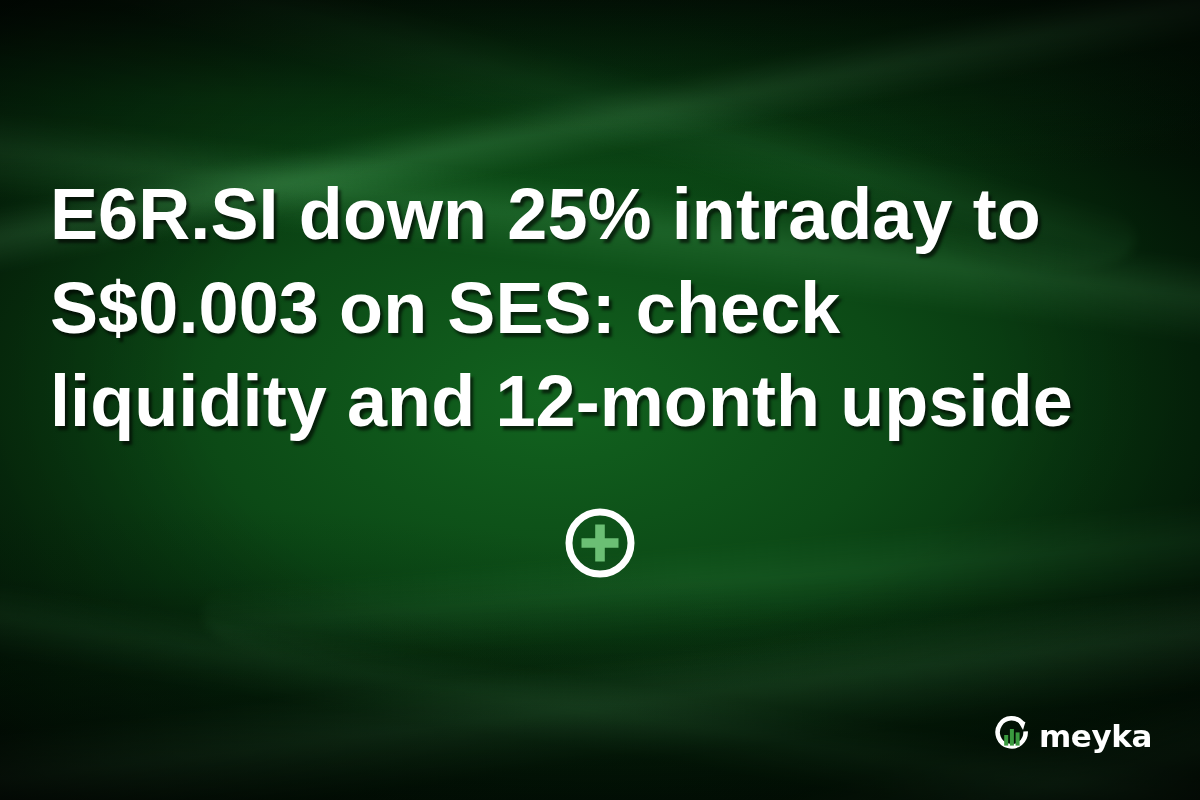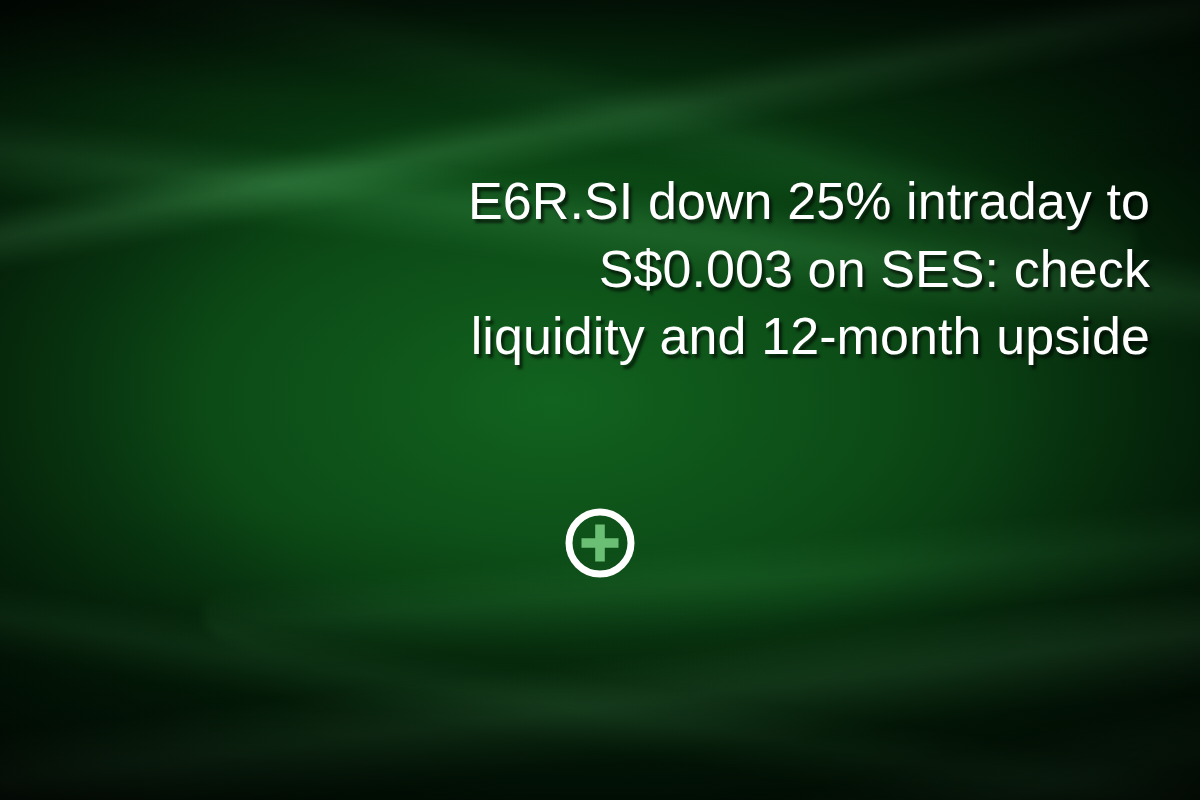--- a/index.html
+++ b/index.html
@@ -93,25 +93,25 @@
     transform: rotate(-5deg);
     background: linear-gradient(180deg, rgba(0,0,0,0) 0%, rgba(40,140,62,0.00) 38%, rgba(90,195,112,0.20) 55%, rgba(40,140,62,0.00) 76%, rgba(0,0,0,0) 100%);
   }
 
   
   #headline {
     position: absolute;
     left: 50px;
     right: 50px;
     top: 168px;
-    text-align: right;
+    text-align: left;
     color: #ffffff;
-    font-size: 52px;
+    font-size: 72px;
     line-height: 1.30;
-    font-weight: 400;
+    font-weight: 700;
     letter-spacing: 0.1px;
     text-shadow: 3px 4px 3px rgba(0,0,0,0.62);
     white-space: pre-line;
   }
 
   
   #plus-badge {
     position: absolute;
     left: 564px;
     top: 507px;
@@ -163,14 +163,29 @@
 S$0.003 on SES: check
 liquidity and 12-month upside</div>
 
   <div id="plus-badge">
     <svg width="72" height="72" viewBox="0 0 72 72" aria-hidden="true">
       <circle cx="36" cy="36" r="31" fill="none" stroke="#ffffff" stroke-width="7"></circle>
       <path d="M31.2 17.5 h9.6 v13.7 h13.7 v9.6 h-13.7 v13.7 h-9.6 v-13.7 h-13.7 v-9.6 h13.7 z" fill="#6bbf74"></path>
     </svg>
   </div>
 
+  <div id="brand">
+    <span id="brand-mark">
+      <svg width="40" height="40" viewBox="0 0 40 40" aria-hidden="true">
+
+        <path d="M30.6 9.6 A14 14 0 1 0 33.6 17.4" fill="none" stroke="#ffffff" stroke-width="4.6" stroke-linecap="butt"></path>
+
+        <path d="M25.3 6.2 L33.4 8.0 L31.0 15.9 Z" fill="#ffffff"></path>
+
+        <rect x="12.2" y="21.0" width="4.0" height="10.6" fill="#3a9a3f"></rect>
+        <rect x="17.9" y="15.0" width="4.0" height="16.6" fill="#3a9a3f"></rect>
+        <rect x="23.6" y="18.4" width="4.0" height="13.2" fill="#3a9a3f"></rect>
+      </svg>
+    </span>
+    <span id="brand-name">meyka</span>
+  </div>
 
 </div>
 
 </body></html>

